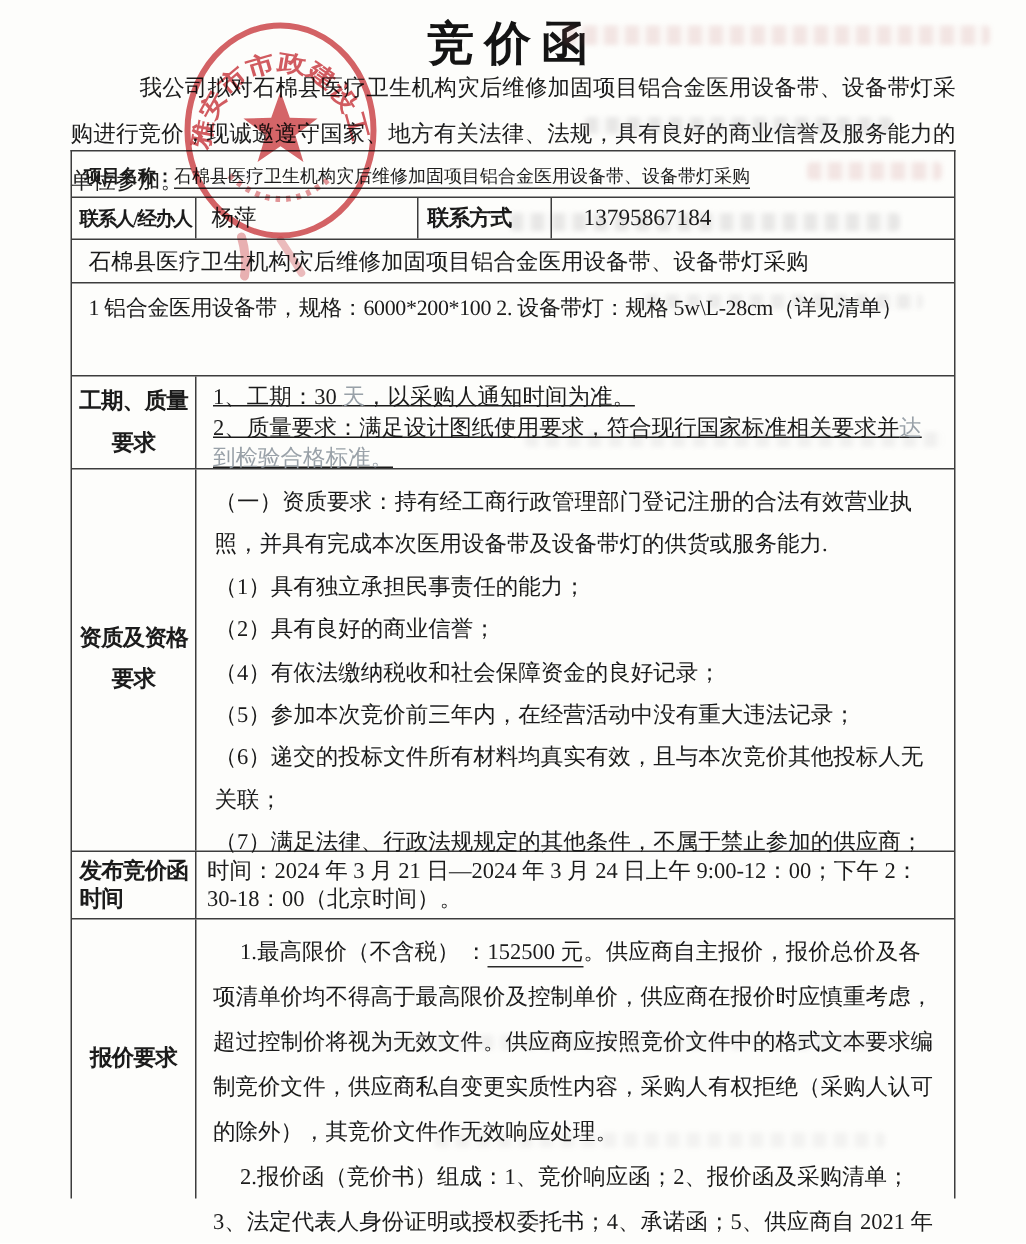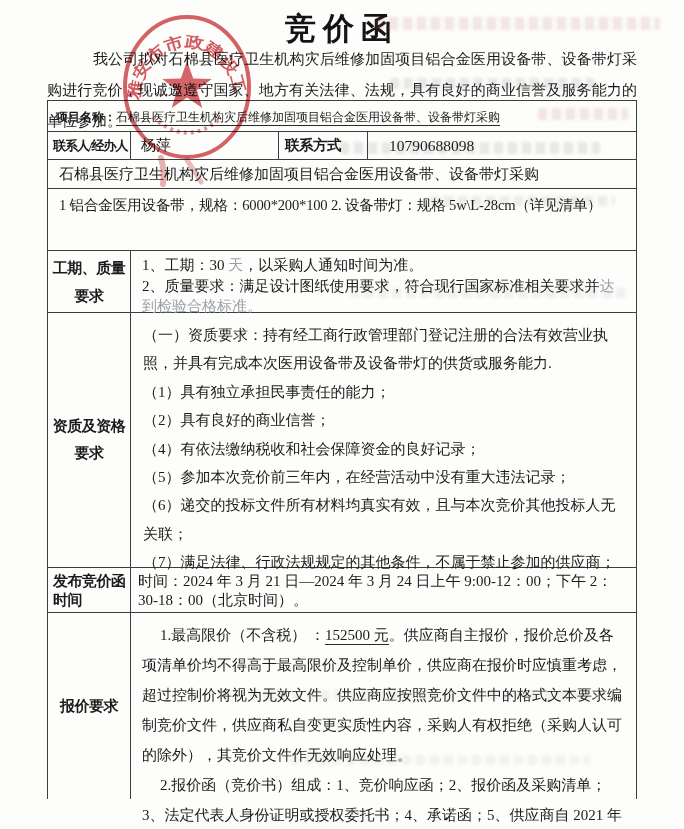--- a/index.html
+++ b/index.html
@@ -53,21 +53,21 @@
       display:flex;align-items:center;padding-left:5px;}
   .r3 .c2{width:148px;flex:0 0 148px;border-right:1.6px solid #3d3d3d;
       display:flex;align-items:center;padding-left:10px;font-size:15px;}
   .r3 .c3{width:89px;flex:0 0 89px;border-right:1.6px solid #3d3d3d;
       font-weight:700;display:flex;align-items:center;padding-left:6px;
       font-size:14.5px;letter-spacing:-0.5px;}
   .r3 .c4{flex:1 1 auto;display:flex;align-items:center;padding-left:21px;font-size:15.5px;}
   .r4 .lab{font-size:15px;}
   .r4 .val{display:flex;align-items:center;padding-left:11px;}
   .r5 .val{padding:7px 6px 0 11px;white-space:nowrap;font-size:14.6px;letter-spacing:-0.2px;}
-  .r6 .val{padding:4px 10px 0 11px;line-height:20.6px;}
+  .r6 .val{padding:4px 10px 0 11px;line-height:20.6px;text-decoration:underline;}
   .r7 .val{padding:8px 10px 0 12px;line-height:28.4px;}
   .r7 .lab{line-height:27px;}
   .r8 .lab{justify-content:flex-start;align-items:flex-start;text-align:left;
       padding:4px 0 0 5px;line-height:19px;}
   .r8 .val{padding:4px 8px 0 7px;line-height:19px;}
   .r9 .val{padding:7px 10px 0 11px;line-height:30px;}
   .r9 .val p{margin:0;text-indent:1.2em;}
   
   .stamp{
     position:absolute;left:115px;top:10px;width:150px;height:190px;
@@ -108,21 +108,21 @@
       <div class="cell val inline-row">
         <b>项目名称：</b><span class="u">石棉县医疗卫生机构灾后维修加固项目铝合金医用设备带、设备带灯采购</span>
       </div>
     </div>
 
 
     <div class="row r3">
       <div class="cell c1">联系人/经办人</div>
       <div class="cell c2">杨萍</div>
       <div class="cell c3">联系方式</div>
-      <div class="cell c4">10790688098</div>
+      <div class="cell c4">13795867184</div>
     </div>
 
     <div class="row r4">
       <div class="cell val">石棉县医疗卫生机构灾后维修加固项目铝合金医用设备带、设备带灯采购</div>
     </div>
 
     <div class="row r5">
       <div class="cell val">1 铝合金医用设备带，规格：6000*200*100 2. 设备带灯：规格 5w\L-28cm（详见清单）</div>
     </div>
 

